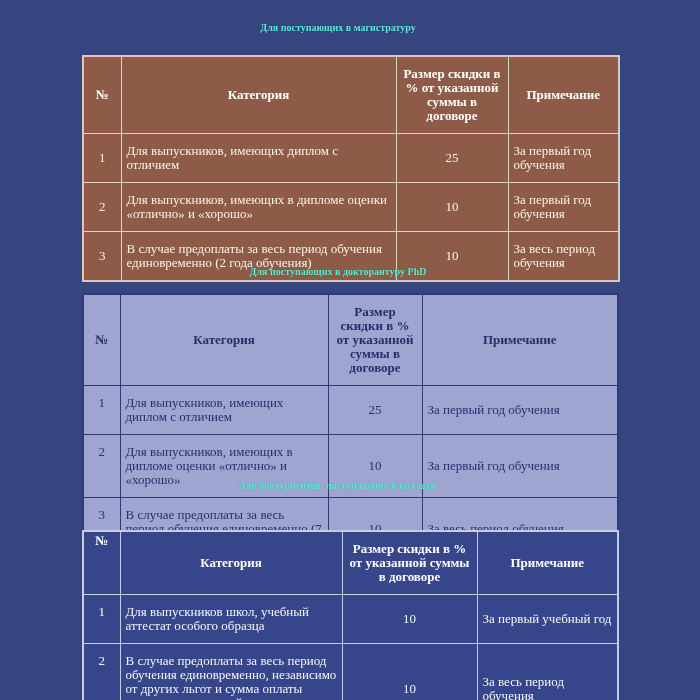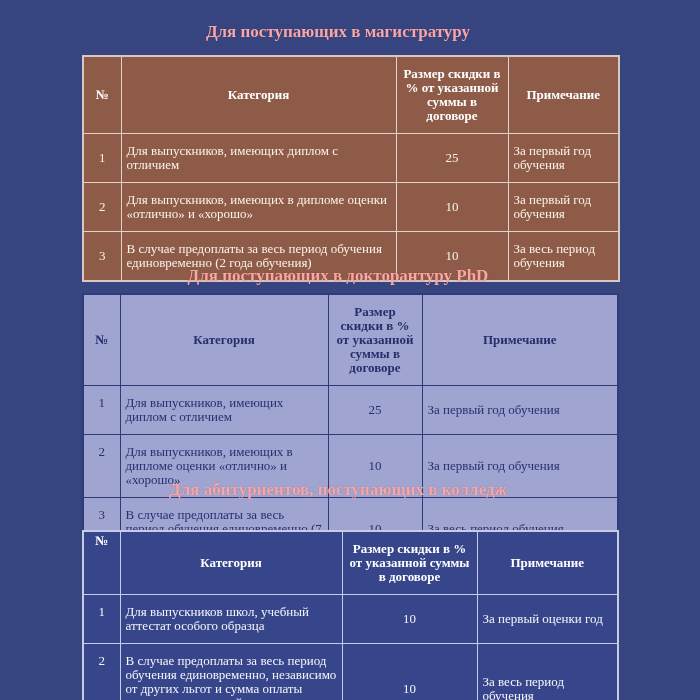--- a/index.html
+++ b/index.html
@@ -4,21 +4,21 @@
 <style>
   html, body { margin:0; padding:0; }
   body {
     width:700px; height:700px; overflow:hidden;
     background:#36447f;
     font-family:"Liberation Serif","DejaVu Serif",serif;
     position:relative;
   }
   .section-title {
     position:absolute; left:0; width:676px; text-align:center;
-    color:#fca5a5; font-weight:bold; font-size:17px;
+    color:#5eead4; font-weight:bold; font-size:10px;
     text-shadow:0 0 1px rgba(0,0,0,0.3);
   }
   table {
     position:absolute; border-collapse:collapse; table-layout:fixed;
   }
   td, th { padding:10px 5px; font-size:13px; line-height:14px; vertical-align:middle; }
   th { font-weight:bold; text-align:center; }
   td.num { text-align:center; }
   td.pct { text-align:center; }
   td.cat, td.note { text-align:left;margin-top:31px; }
@@ -125,21 +125,21 @@
       <tr style="height:46px">
     <th style="vertical-align:top;padding-top:2px">№</th>
     <th>Категория</th>
     <th>Размер скидки в % от указанной суммы в договоре</th>
     <th>Примечание</th>
   </tr>
   <tr style="height:28px">
     <td class="num" style="vertical-align:top">1</td>
     <td class="cat">Для выпускников школ, учебный аттестат особого образца</td>
     <td class="pct">10</td>
-    <td class="note">За первый оценки год</td>
+    <td class="note">За первый учебный год</td>
   </tr>
   <tr style="height:71px">
     <td class="num" style="vertical-align:top">2</td>
     <td class="cat">В случае предоплаты за весь период обучения единовременно, независимо от других льгот и сумма оплаты является неизменной до аттестат срока обучения</td>
     <td class="pct">10</td>
     <td class="note">За весь период обучения</td>
   </tr>
 </tbody>
   </table>
 

